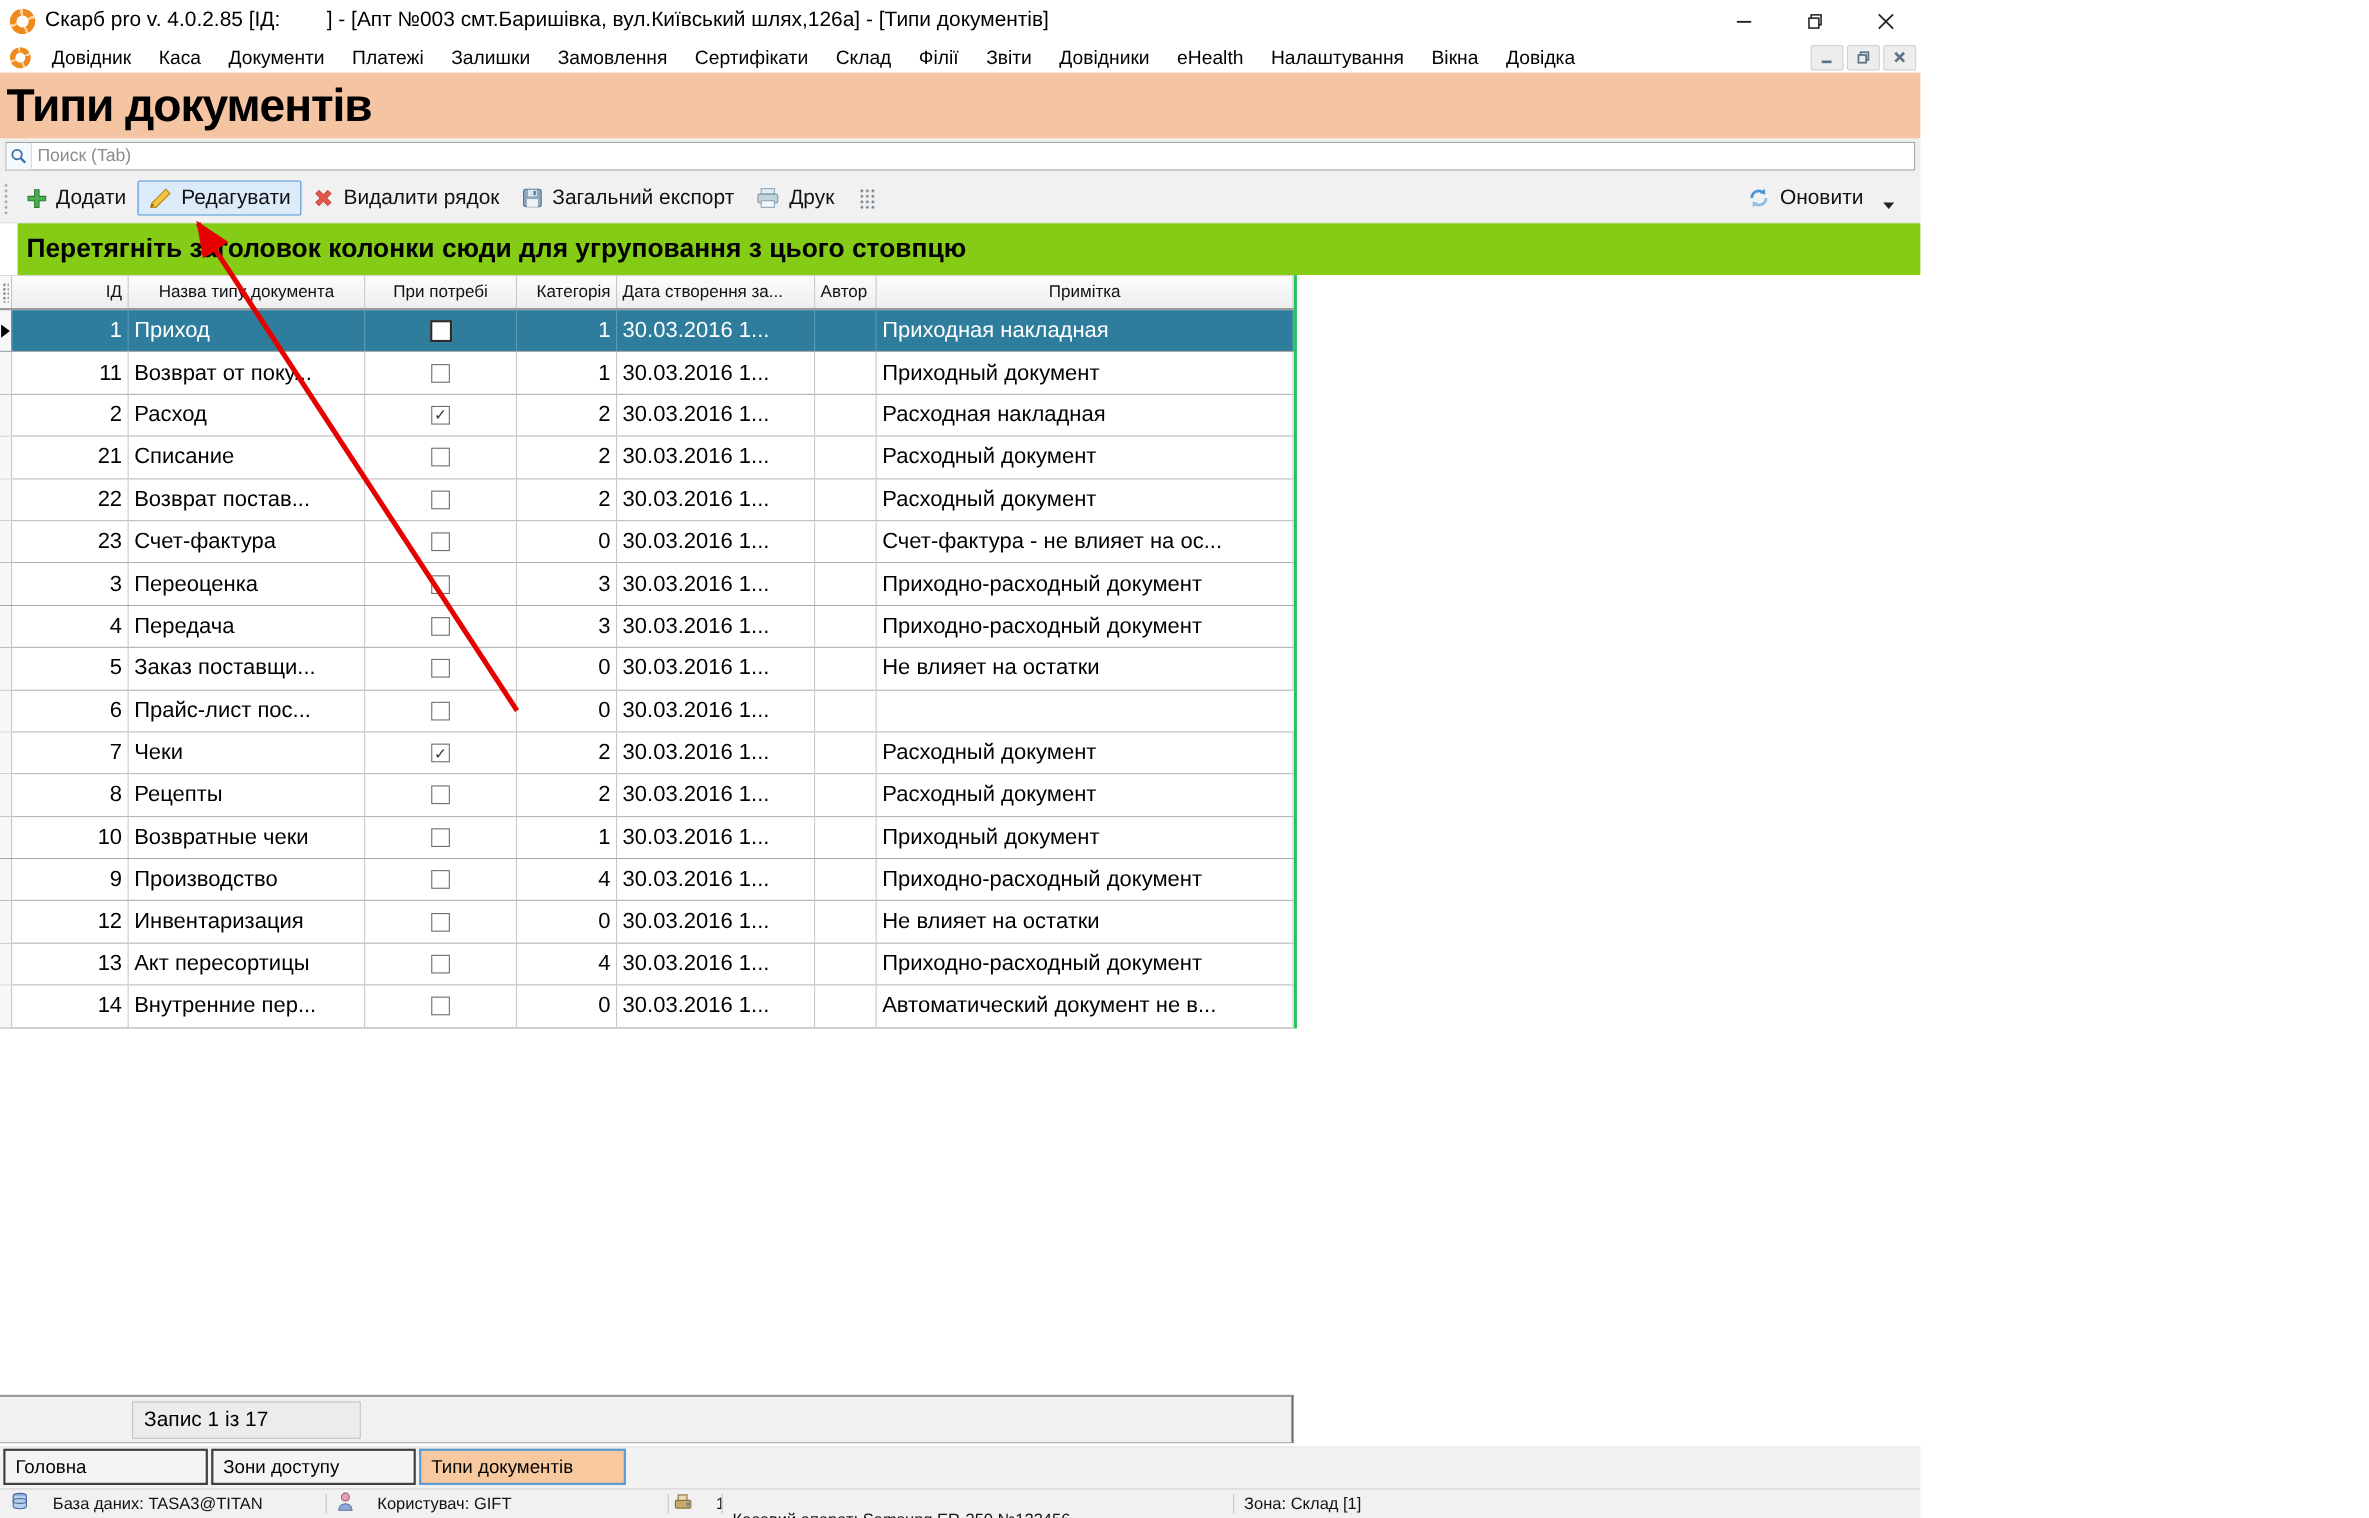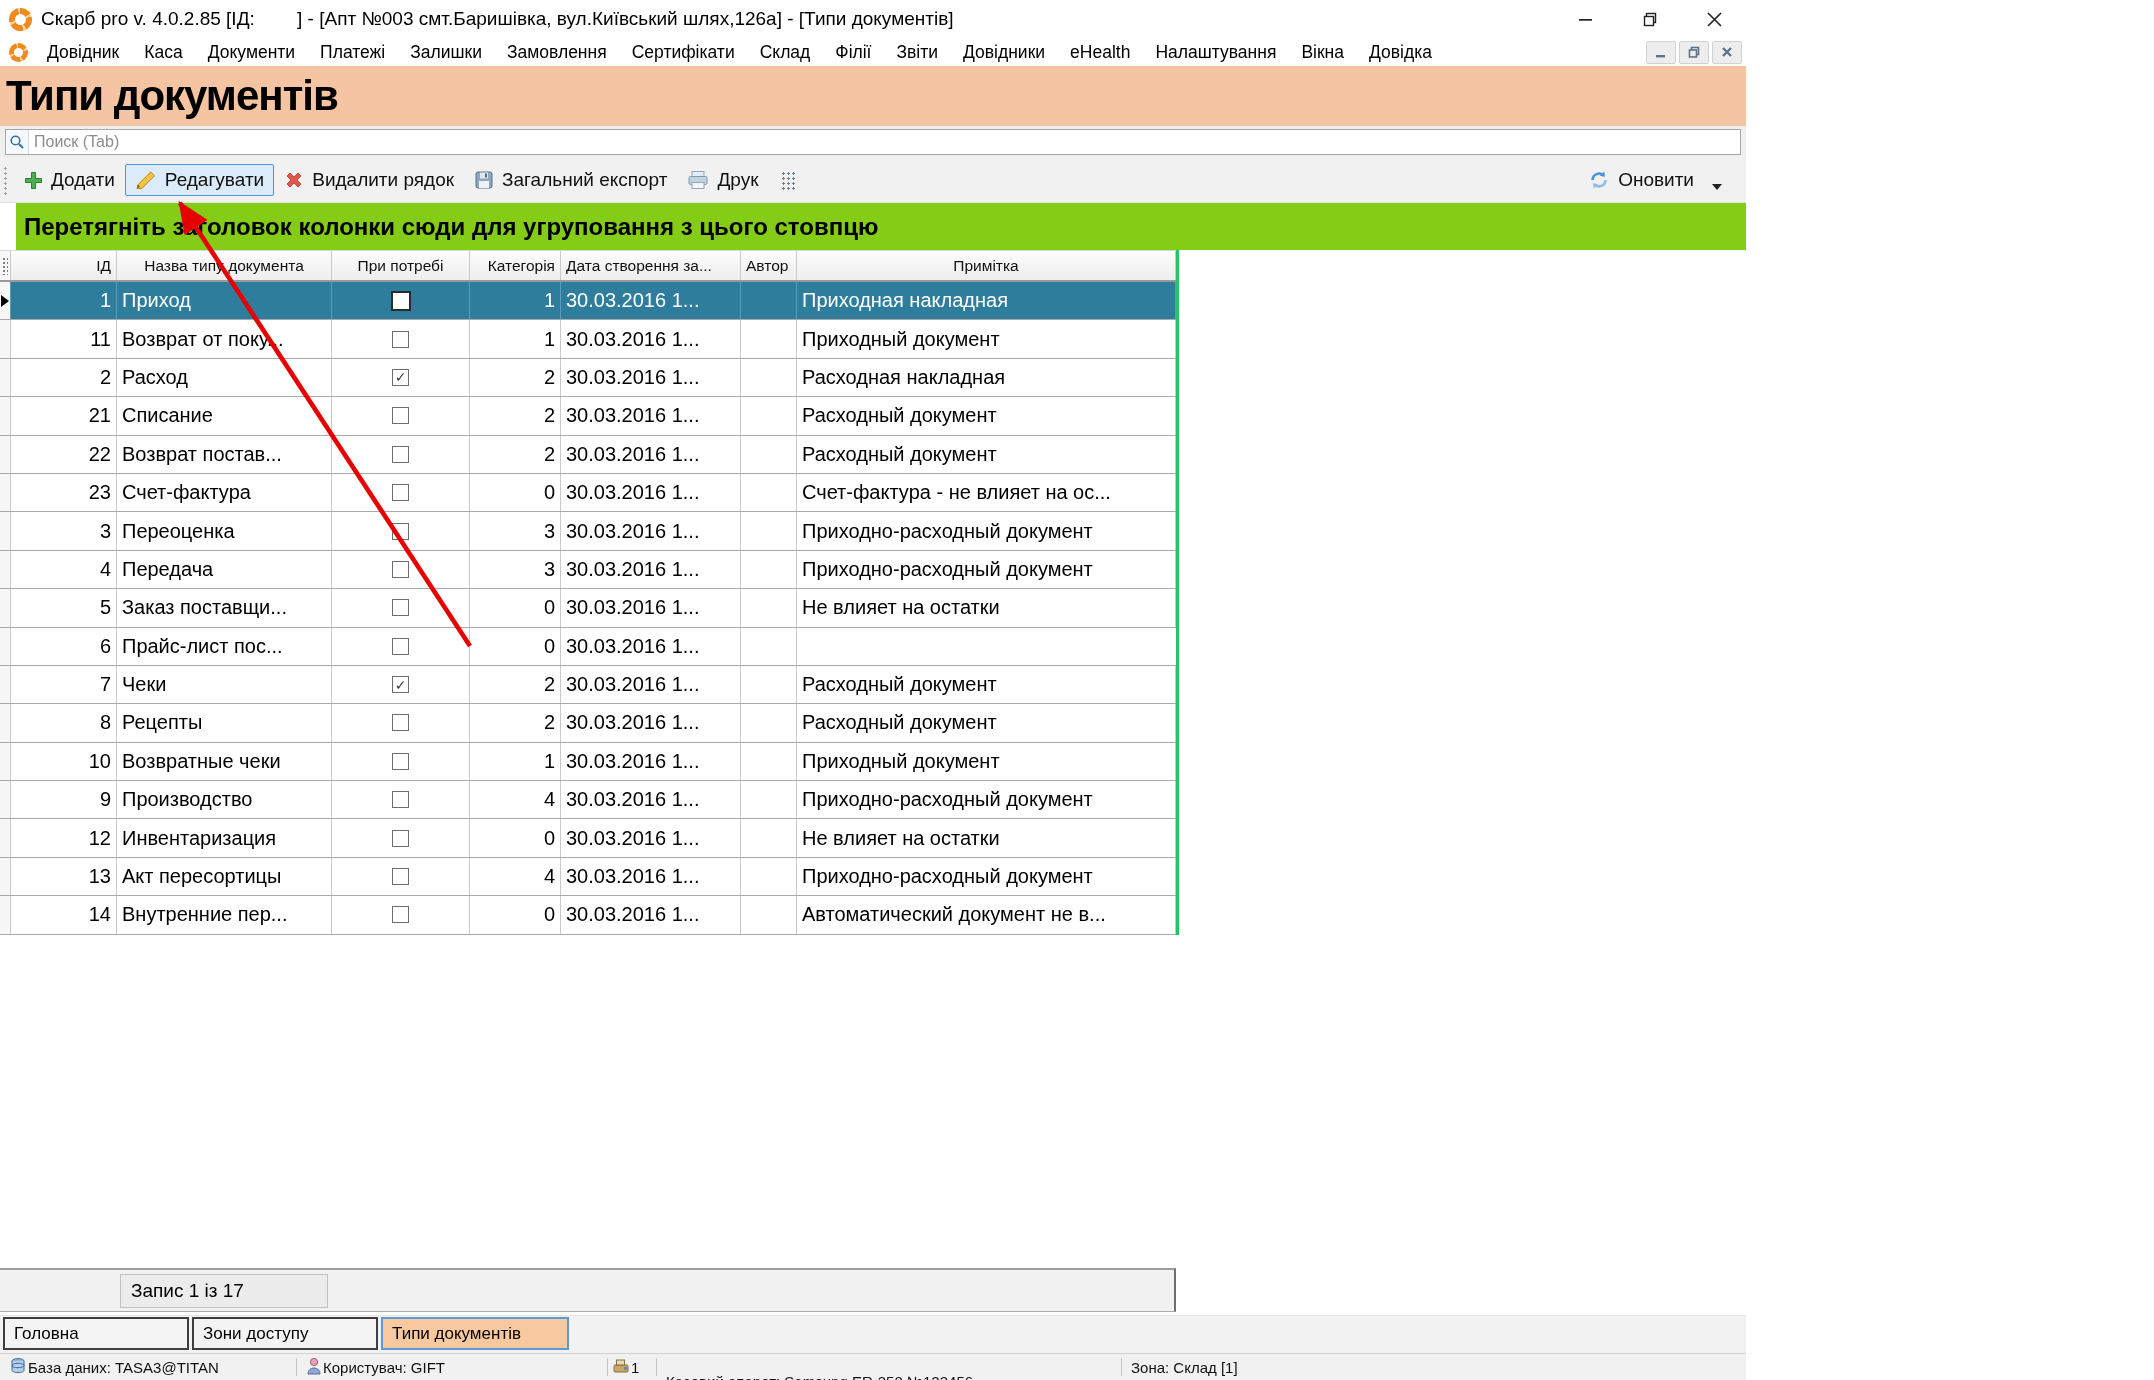--- a/index.html
+++ b/index.html
@@ -95,21 +95,21 @@
 
   
   .tabsbar{position:absolute;top:1315px;left:0;right:0;height:38px;background:#F2F2F2;display:flex;align-items:flex-start;padding-top:1px;box-sizing:border-box;border-top:1px solid #E5E5E5;}
   .tab{width:186px;height:33px;box-sizing:border-box;border:2px solid #3F3F3F;background:#F4F4F4;
        display:flex;align-items:center;padding-left:9px;font-size:17px;margin-left:3px;overflow:hidden;white-space:nowrap;}
   .tab.active{background:var(--activeTab,#F8C99E);border:2px solid #5B9BD5;width:188px;}
 
   
   .statusbar{position:absolute;top:1353px;left:0;right:0;height:27px;background:#F1F1F1;border-top:1px solid #D0D0D0;
              display:flex;align-items:center;font-size:15px;color:#111;box-sizing:border-box;}
-  .sb-sec{display:flex;align-items:center;gap:1px;padding:0 9px;height:100%;box-sizing:border-box;overflow:hidden;white-space:nowrap;}
+  .sb-sec{display:flex;align-items:center;gap:21px;padding:0 9px;height:100%;box-sizing:border-box;overflow:hidden;white-space:nowrap;}
   .sb-db{width:296px;} .sb-user{width:310px;} .sb-cash{width:48px;padding-left:4px;} .sb-reg{width:464px;margin-top:28px;}
   .sb-sep{width:1px;height:68%;background:#C6C6C6;flex:none;}
 
   
   .overlay{position:absolute;top:0;left:0;pointer-events:none;}
 </style>
 </head>
 <body>
 
 <div class="app">

